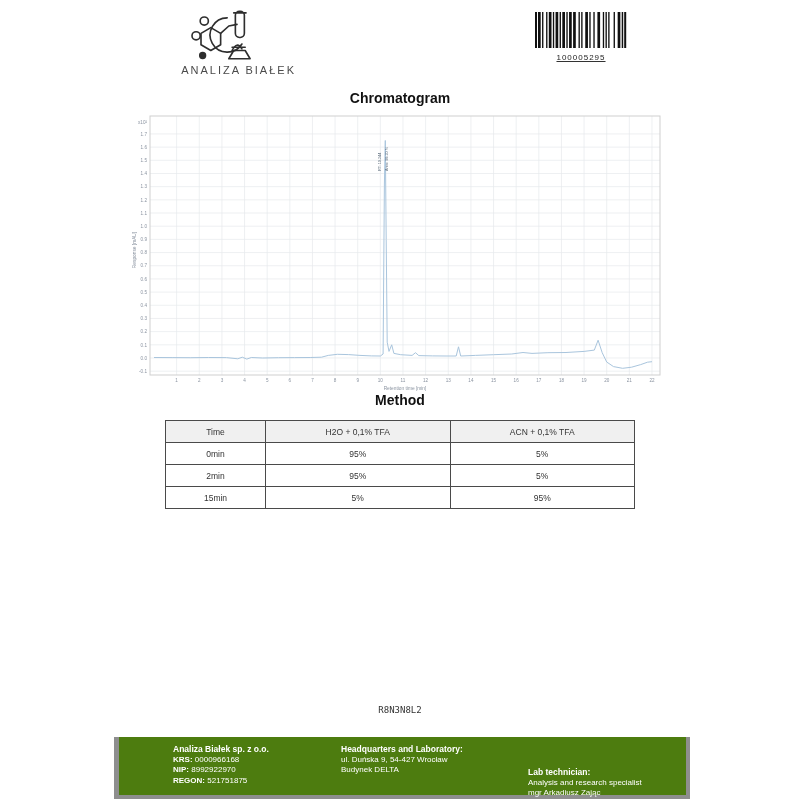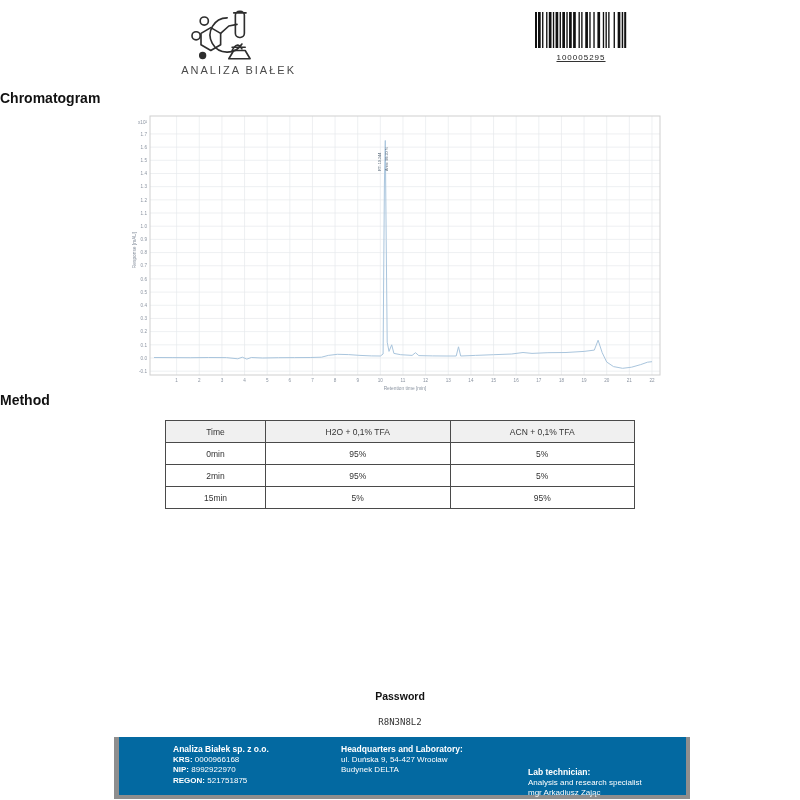--- a/index.html
+++ b/index.html
@@ -6,21 +6,21 @@
   #page{position:relative;width:800px;height:800px;background:#ffffff;overflow:hidden;
         font-family:"Liberation Sans", sans-serif;color:#333;}
   
   #logo-block{position:absolute;left:160px;top:8px;width:136px;text-align:right;}
   #logo-icon{display:block;margin:0 auto;}
   #logo-text{margin-top:2px;font-size:11px;letter-spacing:2px;color:#4a4a4a;}
   
   #barcode-block{position:absolute;left:534px;top:12px;width:94px;text-align:center;text-decoration:underline;}
   #barcode-number{font-size:8px;color:#222;letter-spacing:1px;margin-top:1px;}
   
-  .section-title{position:absolute;left:0;width:800px;
+  .section-title{position:absolute;left:0;width:800px;text-align:center;
                  font-size:14px;font-weight:bold;color:#111;}
   #chrom-title{top:90px;}
   #method-title{top:392px;}
   
   #chart-wrap{position:absolute;left:128px;top:110px;width:548px;height:292px;}
   
   #method-table{position:absolute;left:165px;top:420px;width:470px;border-collapse:collapse;
                 font-size:8.5px;color:#333;table-layout:fixed;}
   #method-table th,#method-table td{border:1px solid #4a4a4a;text-align:center;height:21px;
                 font-weight:normal;padding:0;}
@@ -219,25 +219,24 @@
         </tr>
         <tr>
           <td>15min</td>
           <td>5%</td>
           <td>95%</td>
         </tr>
       </tbody>
   </table>
 
   <div id="password-block">
-    <div id="password-label">Password</div>
     <div id="password-value">R8N3N8L2</div>
   </div>
 
-  <div id="footer" style="background: #0369a1;">
+  <div id="footer" style="background: #4d7c0f;">
     <div class="footer-col" id="footer-col-company">
       <div class="ft-title">Analiza Białek sp. z o.o.</div>
       <div><span class="ft-label">KRS:</span> <span>0000966168</span></div>
       <div><span class="ft-label">NIP:</span> <span>8992922970</span></div>
       <div><span class="ft-label">REGON:</span> <span>521751875</span></div>
     </div>
     <div class="footer-col" id="footer-col-hq">
       <div class="ft-title">Headquarters and Laboratory:</div>
       <div>ul. Duńska 9, 54-427 Wrocław</div>
       <div>Budynek DELTA</div>

